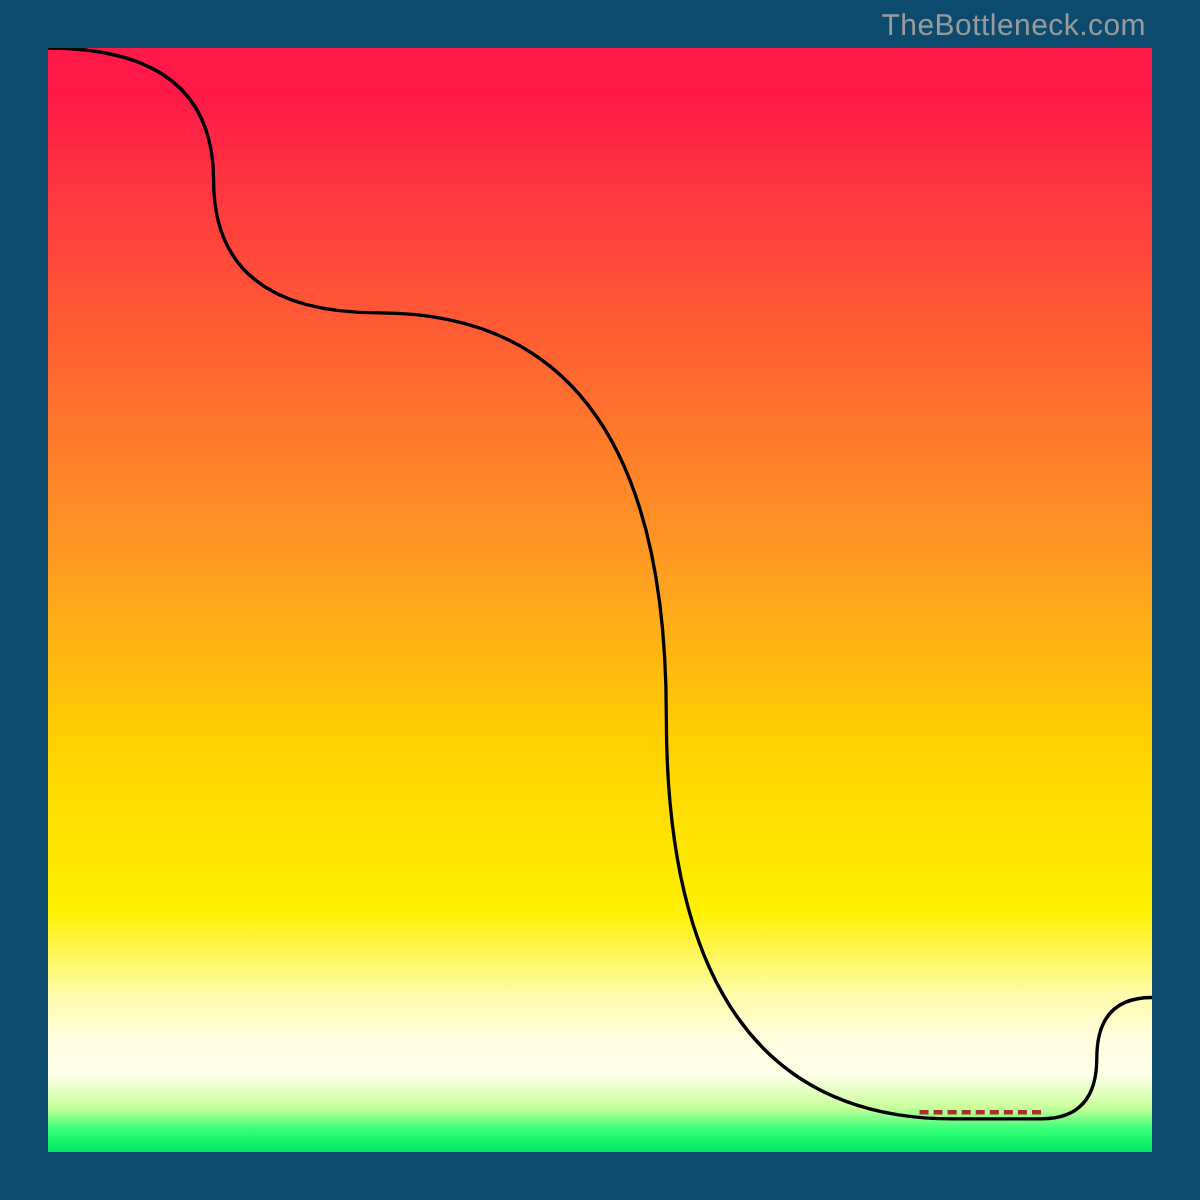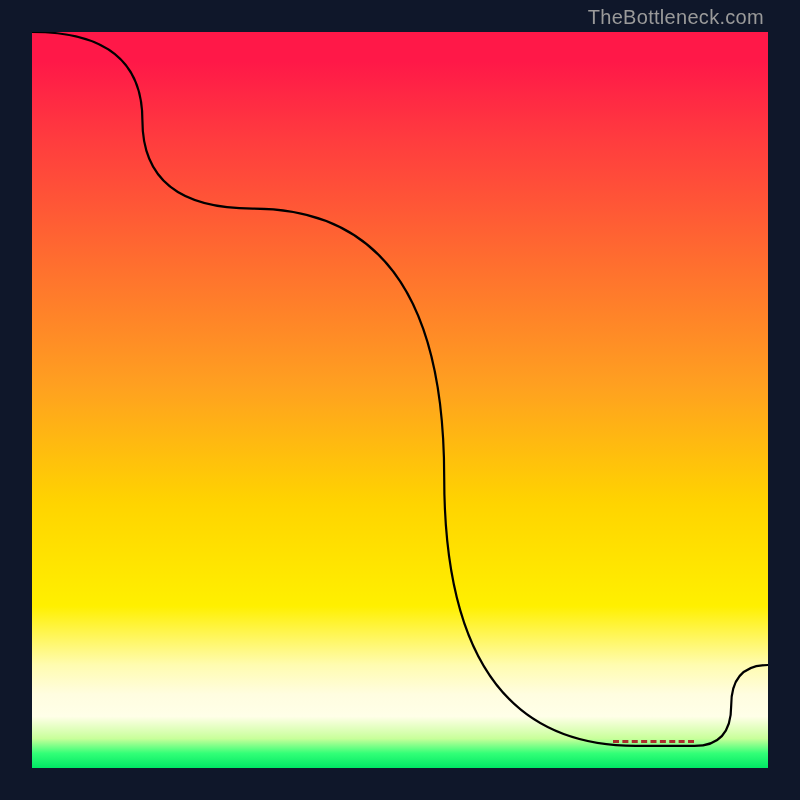--- a/index.html
+++ b/index.html
@@ -8,21 +8,21 @@
     width: 800px;
     height: 800px;
     background: #000;
     overflow: hidden;
     font-family: Arial, Helvetica, sans-serif;
   }
   .frame {
     position: relative;
     width: 800px;
     height: 800px;
-    background: #0f172a;
+    background: #0c4a6e;
   }
   .plot {
     position: absolute;
     left: 32px;
     top: 32px;
     width: 736px;
     height: 736px;
     overflow: hidden;
   }
   .gradient {

